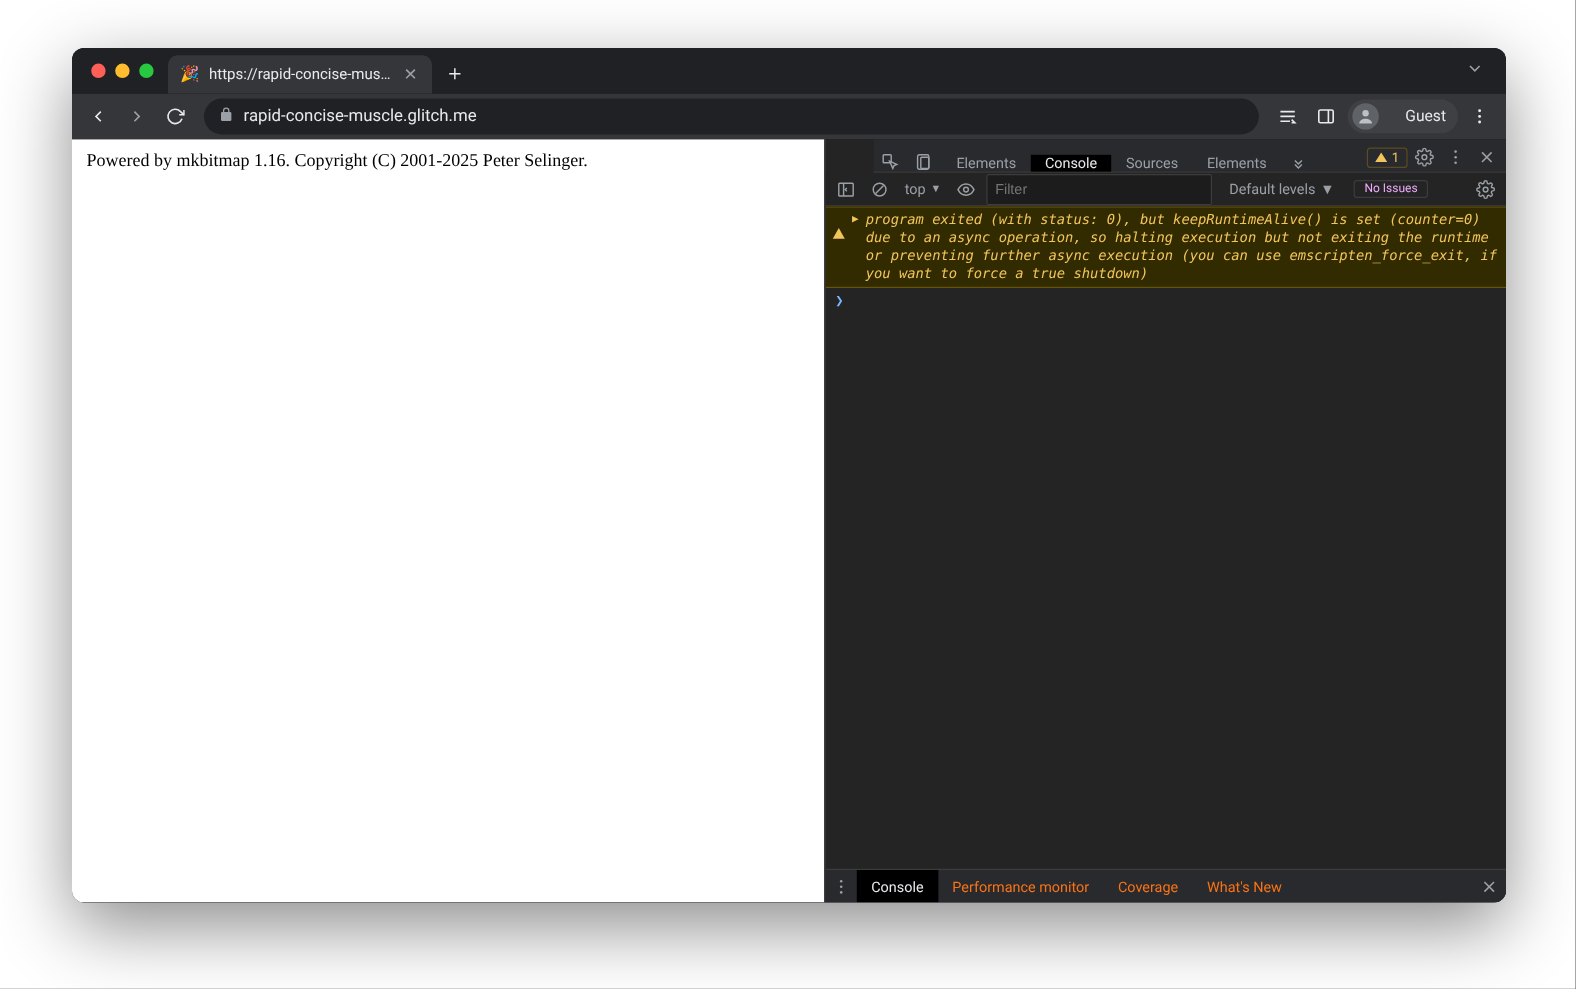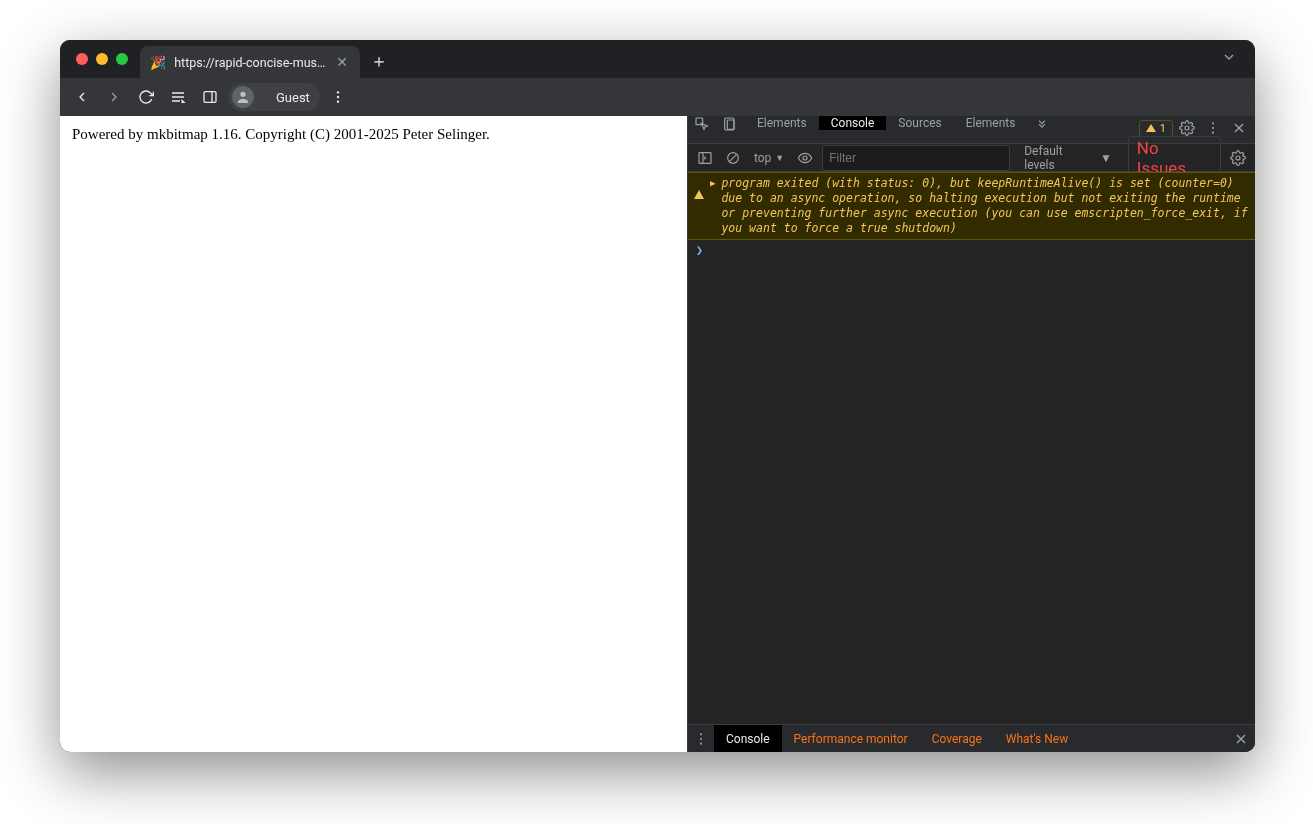--- a/index.html
+++ b/index.html
@@ -148,23 +148,24 @@
     background: #242424;
     display: flex;
     flex-direction: column;
     border-left: 1px solid #3c3c3c;
     color: #e8eaed;
     font-size: 12px;
   }
   .dt-tabs {
     height: 28px;
     display: flex;
-    align-items: flex-start;
+    align-items: flex-end;
     border-bottom: 1px solid #3c3c3c;
     background: #292a2d;
+    margin-left: 40px;
   }
   .dt-tabs .dt-icon {
     width: 28px; display: flex; align-items: center; justify-content: center;
     color: #9aa0a6; cursor: pointer;
   }
   .dt-tabs .dt-sep {
     width: 1px; background: #3c3c3c; margin: 4px 0;
   }
   .dt-tabs .dt-tab {
     padding: 0 12px;
@@ -228,21 +229,21 @@
   }
   .cb-levels {
     display:flex; align-items:center; gap:4px;
     color:#9aa0a6; font-size:12px; cursor:pointer;
     padding: 0 4px;
     margin-left: 4px;
   }
   .cb-issues {
     border:1px solid #3c3c3c; border-radius:3px;
     padding: 1px 8px;
-    color:#ef4444; font-size:17px; cursor:pointer;
+    color:#f0abfc; font-size:10px; cursor:pointer;
     margin-left: 6px;
   }
   .cb-gear {
     margin-left: auto;
     width:22px; display:flex; align-items:center; justify-content:center;
     color:#9aa0a6; cursor:pointer;
   }
   
   .console-body {
     flex: 1;
@@ -341,20 +342,28 @@
     <div class="nav-btn">
       <svg class="ico" viewBox="0 0 24 24" fill="none" stroke="currentColor" stroke-width="2">
           <polyline points="9 18 15 12 9 6"></polyline>
         </svg>
     </div>
     <div class="nav-btn active">
       <svg class="ico" viewBox="0 0 24 24" fill="none" stroke="currentColor" stroke-width="2">
           <path d="M23 4v6h-6"></path>
           <path d="M20.49 15a9 9 0 1 1-2.12-9.36L23 10"></path>
         </svg>
+    </div>
+    <div class="omnibox">
+      <span class="lock-icon">
+        <svg width="13" height="13" viewBox="0 0 24 24" fill="currentColor">
+            <path d="M18 8h-1V6a5 5 0 0 0-10 0v2H6a2 2 0 0 0-2 2v10a2 2 0 0 0 2 2h12a2 2 0 0 0 2-2V10a2 2 0 0 0-2-2zM9 6a3 3 0 0 1 6 0v2H9z"></path>
+          </svg>
+      </span>
+      <span class="url-text">rapid-concise-muscle.glitch.me</span>
     </div>
     <div class="toolbar-right">
       <div class="icon-btn">
         <svg class="ico" viewBox="0 0 24 24" fill="none" stroke="currentColor" stroke-width="2">
             <path d="M3 18h12M3 12h18M3 6h18"></path>
             <polyline points="17 16 21 20 17 20"></polyline>
           </svg>
       </div>
       <div class="icon-btn">
         <svg class="ico" viewBox="0 0 24 24" fill="none" stroke="currentColor" stroke-width="2">

